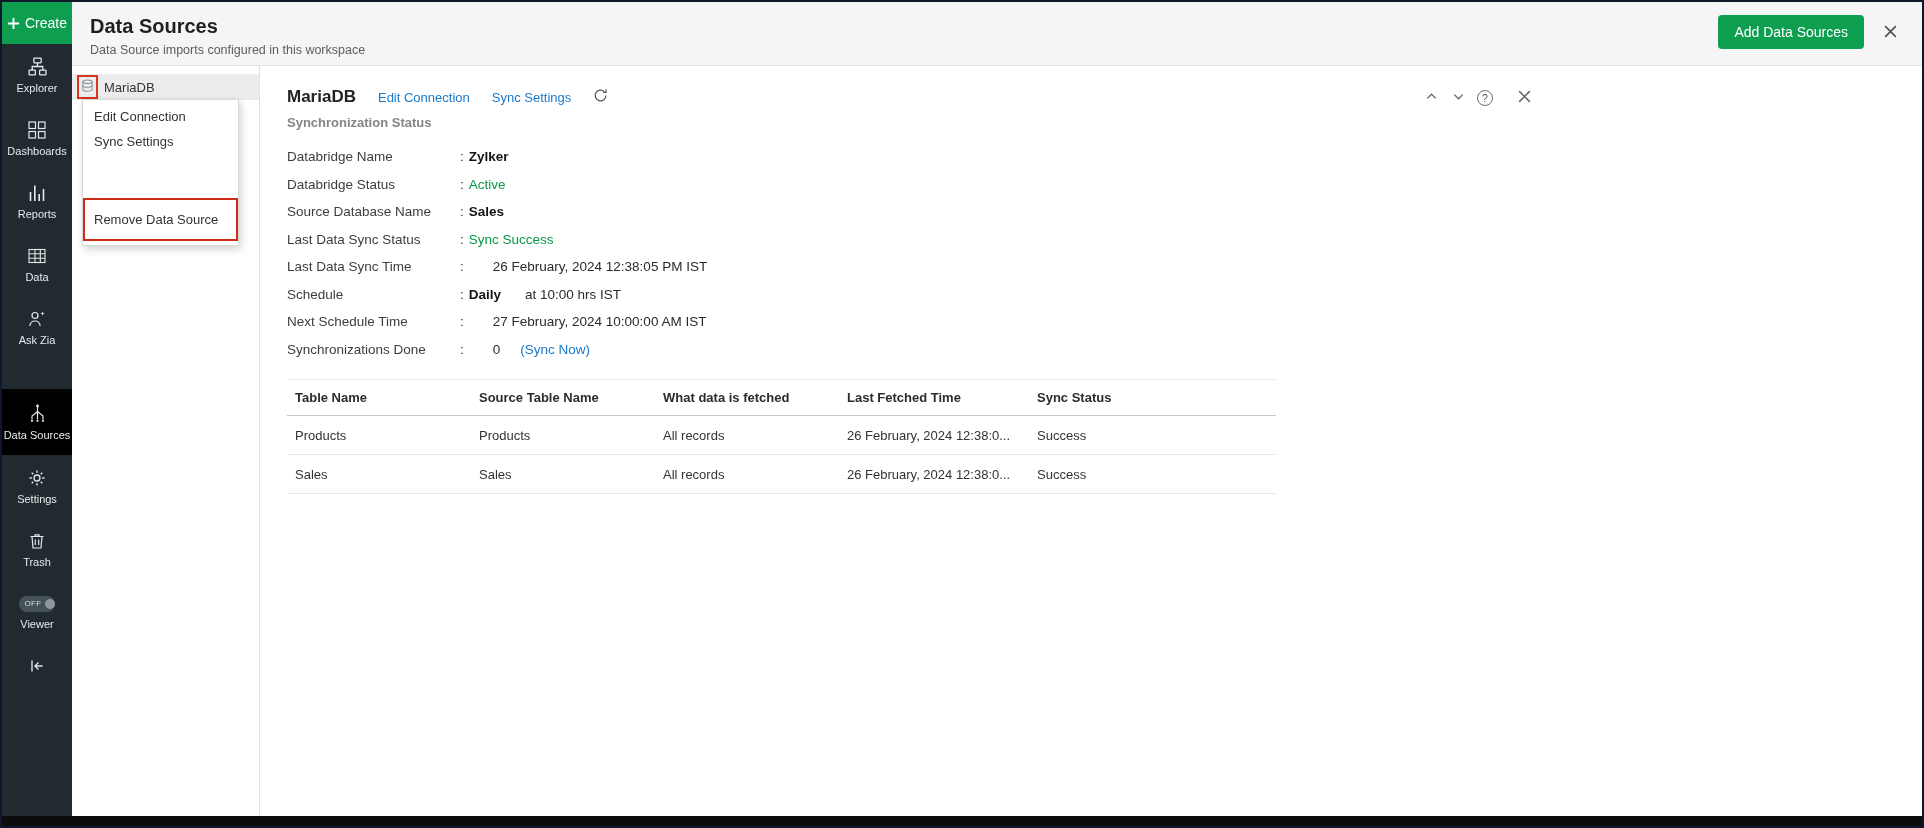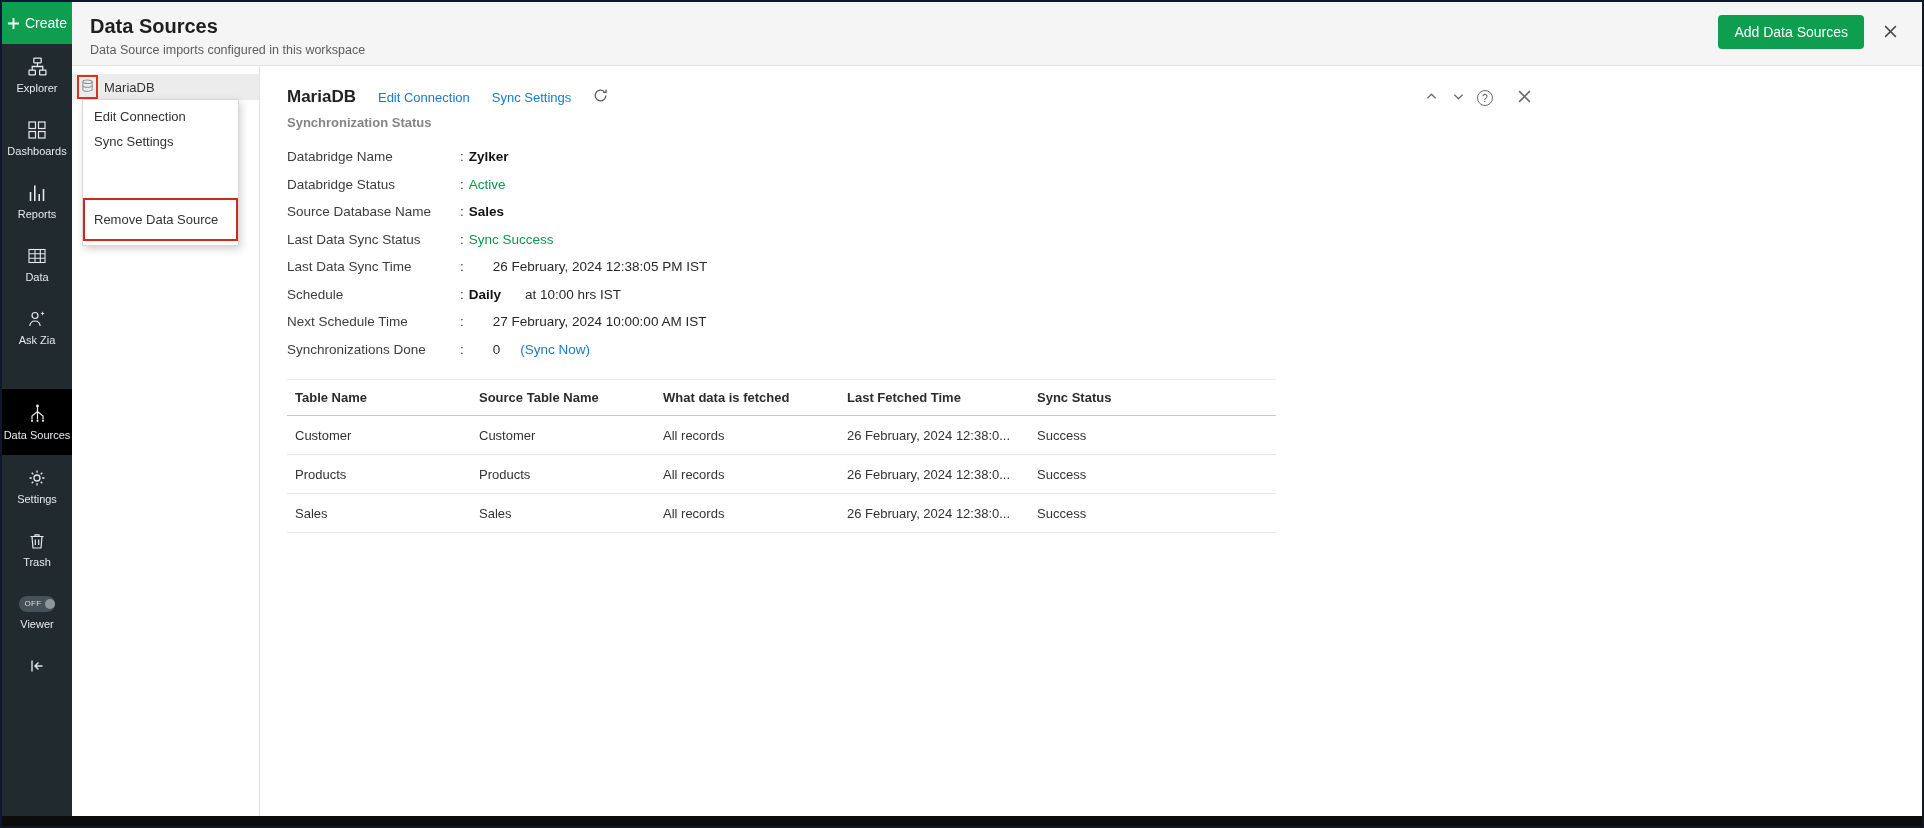--- a/index.html
+++ b/index.html
@@ -307,27 +307,20 @@
     <thead>
         <tr>
           <th>Table Name</th>
           <th>Source Table Name</th>
           <th>What data is fetched</th>
           <th>Last Fetched Time</th>
           <th>Sync Status</th>
         </tr>
       </thead>
     <tbody>
-        <tr>
-          <td>Customer</td>
-          <td>Customer</td>
-          <td>All records</td>
-          <td>26 February, 2024 12:38:0...</td>
-          <td>Success</td>
-        </tr>
         <tr>
           <td>Products</td>
           <td>Products</td>
           <td>All records</td>
           <td>26 February, 2024 12:38:0...</td>
           <td>Success</td>
         </tr>
         <tr>
           <td>Sales</td>
           <td>Sales</td>

